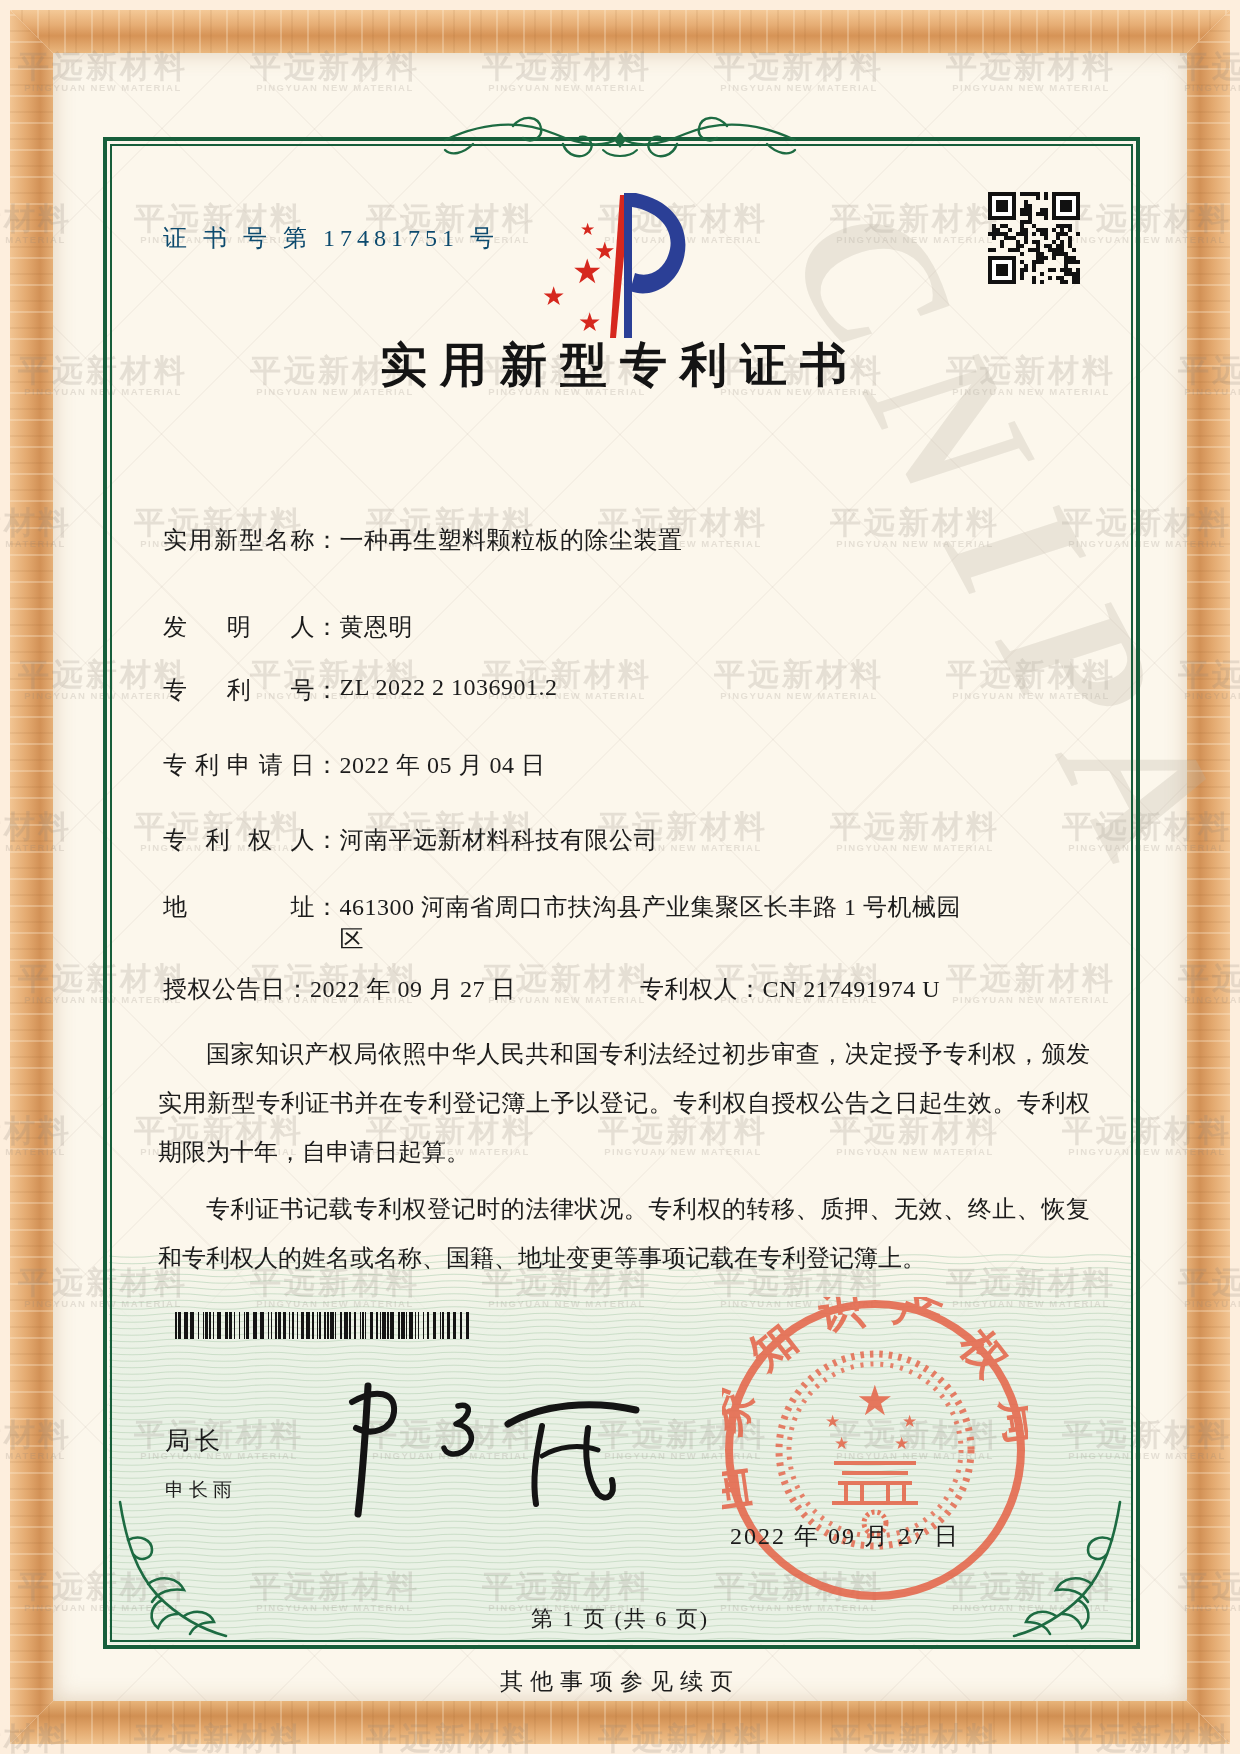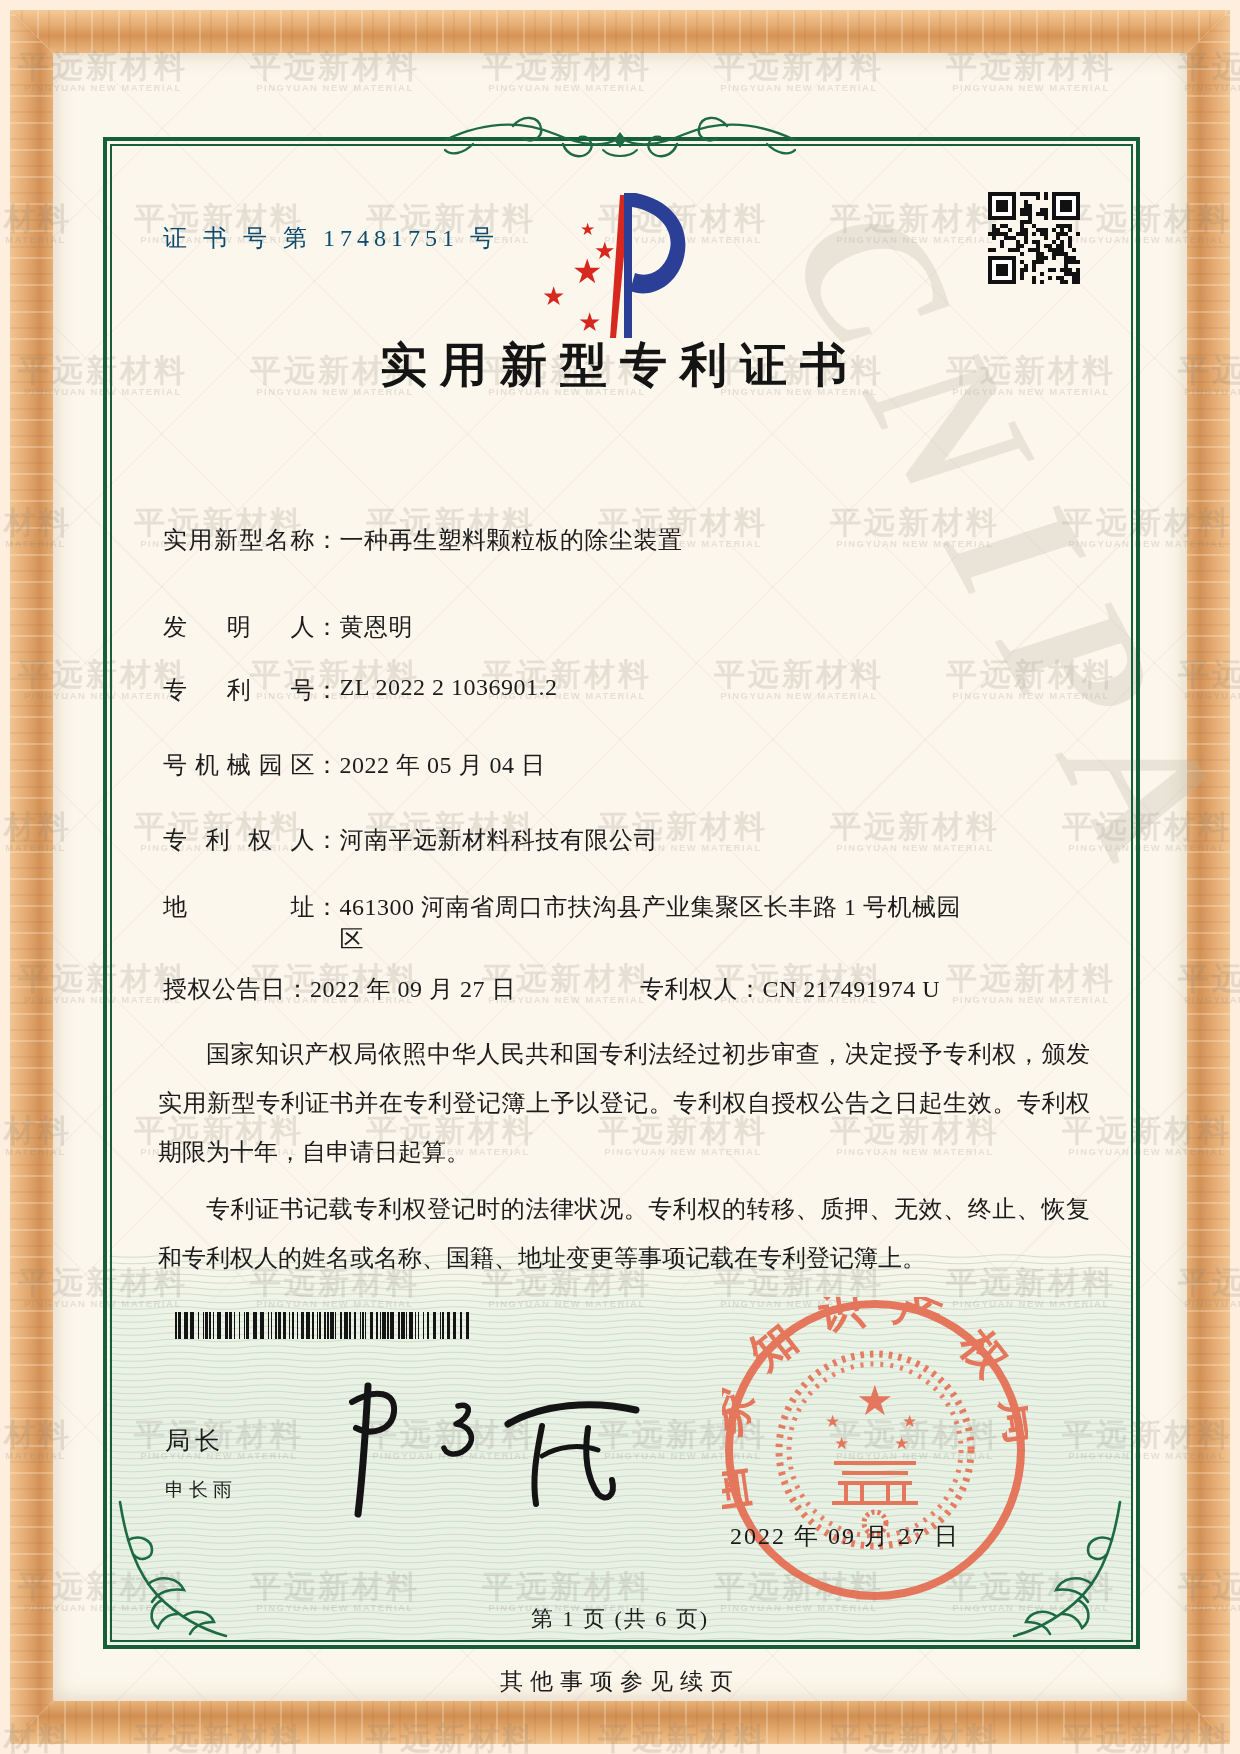--- a/index.html
+++ b/index.html
@@ -676,21 +676,21 @@
     <div class="abs frow" style="top:524px;">
       <span class="flabel">实用新型名称</span><span>：</span><span class="fvalue">一种再生塑料颗粒板的除尘装置</span>
     </div>
     <div class="abs frow" style="top:599px;margin-top:12px;">
       <span class="flabel">发明人</span><span>：</span><span class="fvalue">黄恩明</span>
     </div>
     <div class="abs frow" style="top:674px;">
       <span class="flabel">专利号</span><span>：</span><span class="fvalue">ZL 2022 2 1036901.2</span>
     </div>
     <div class="abs frow" style="top:749px;">
-      <span class="flabel">号机械园区</span><span>：</span><span class="fvalue">2022 年 05 月 04 日</span>
+      <span class="flabel">专利申请日</span><span>：</span><span class="fvalue">2022 年 05 月 04 日</span>
     </div>
     <div class="abs frow" style="top:824px;">
       <span class="flabel">专利权人</span><span>：</span><span class="fvalue">河南平远新材料科技有限公司</span>
     </div>
     <div class="abs frow" style="top:891px;">
       <span class="flabel">地址</span><span>：</span><span class="fvalue wrap">461300 河南省周口市扶沟县产业集聚区长丰路 1 号机械园区</span>
     </div>
 
     <div class="abs frow" style="top:973px;text-align:right;">
       <span>授权公告日</span><span>：</span><span>2022 年 09 月 27 日</span>

